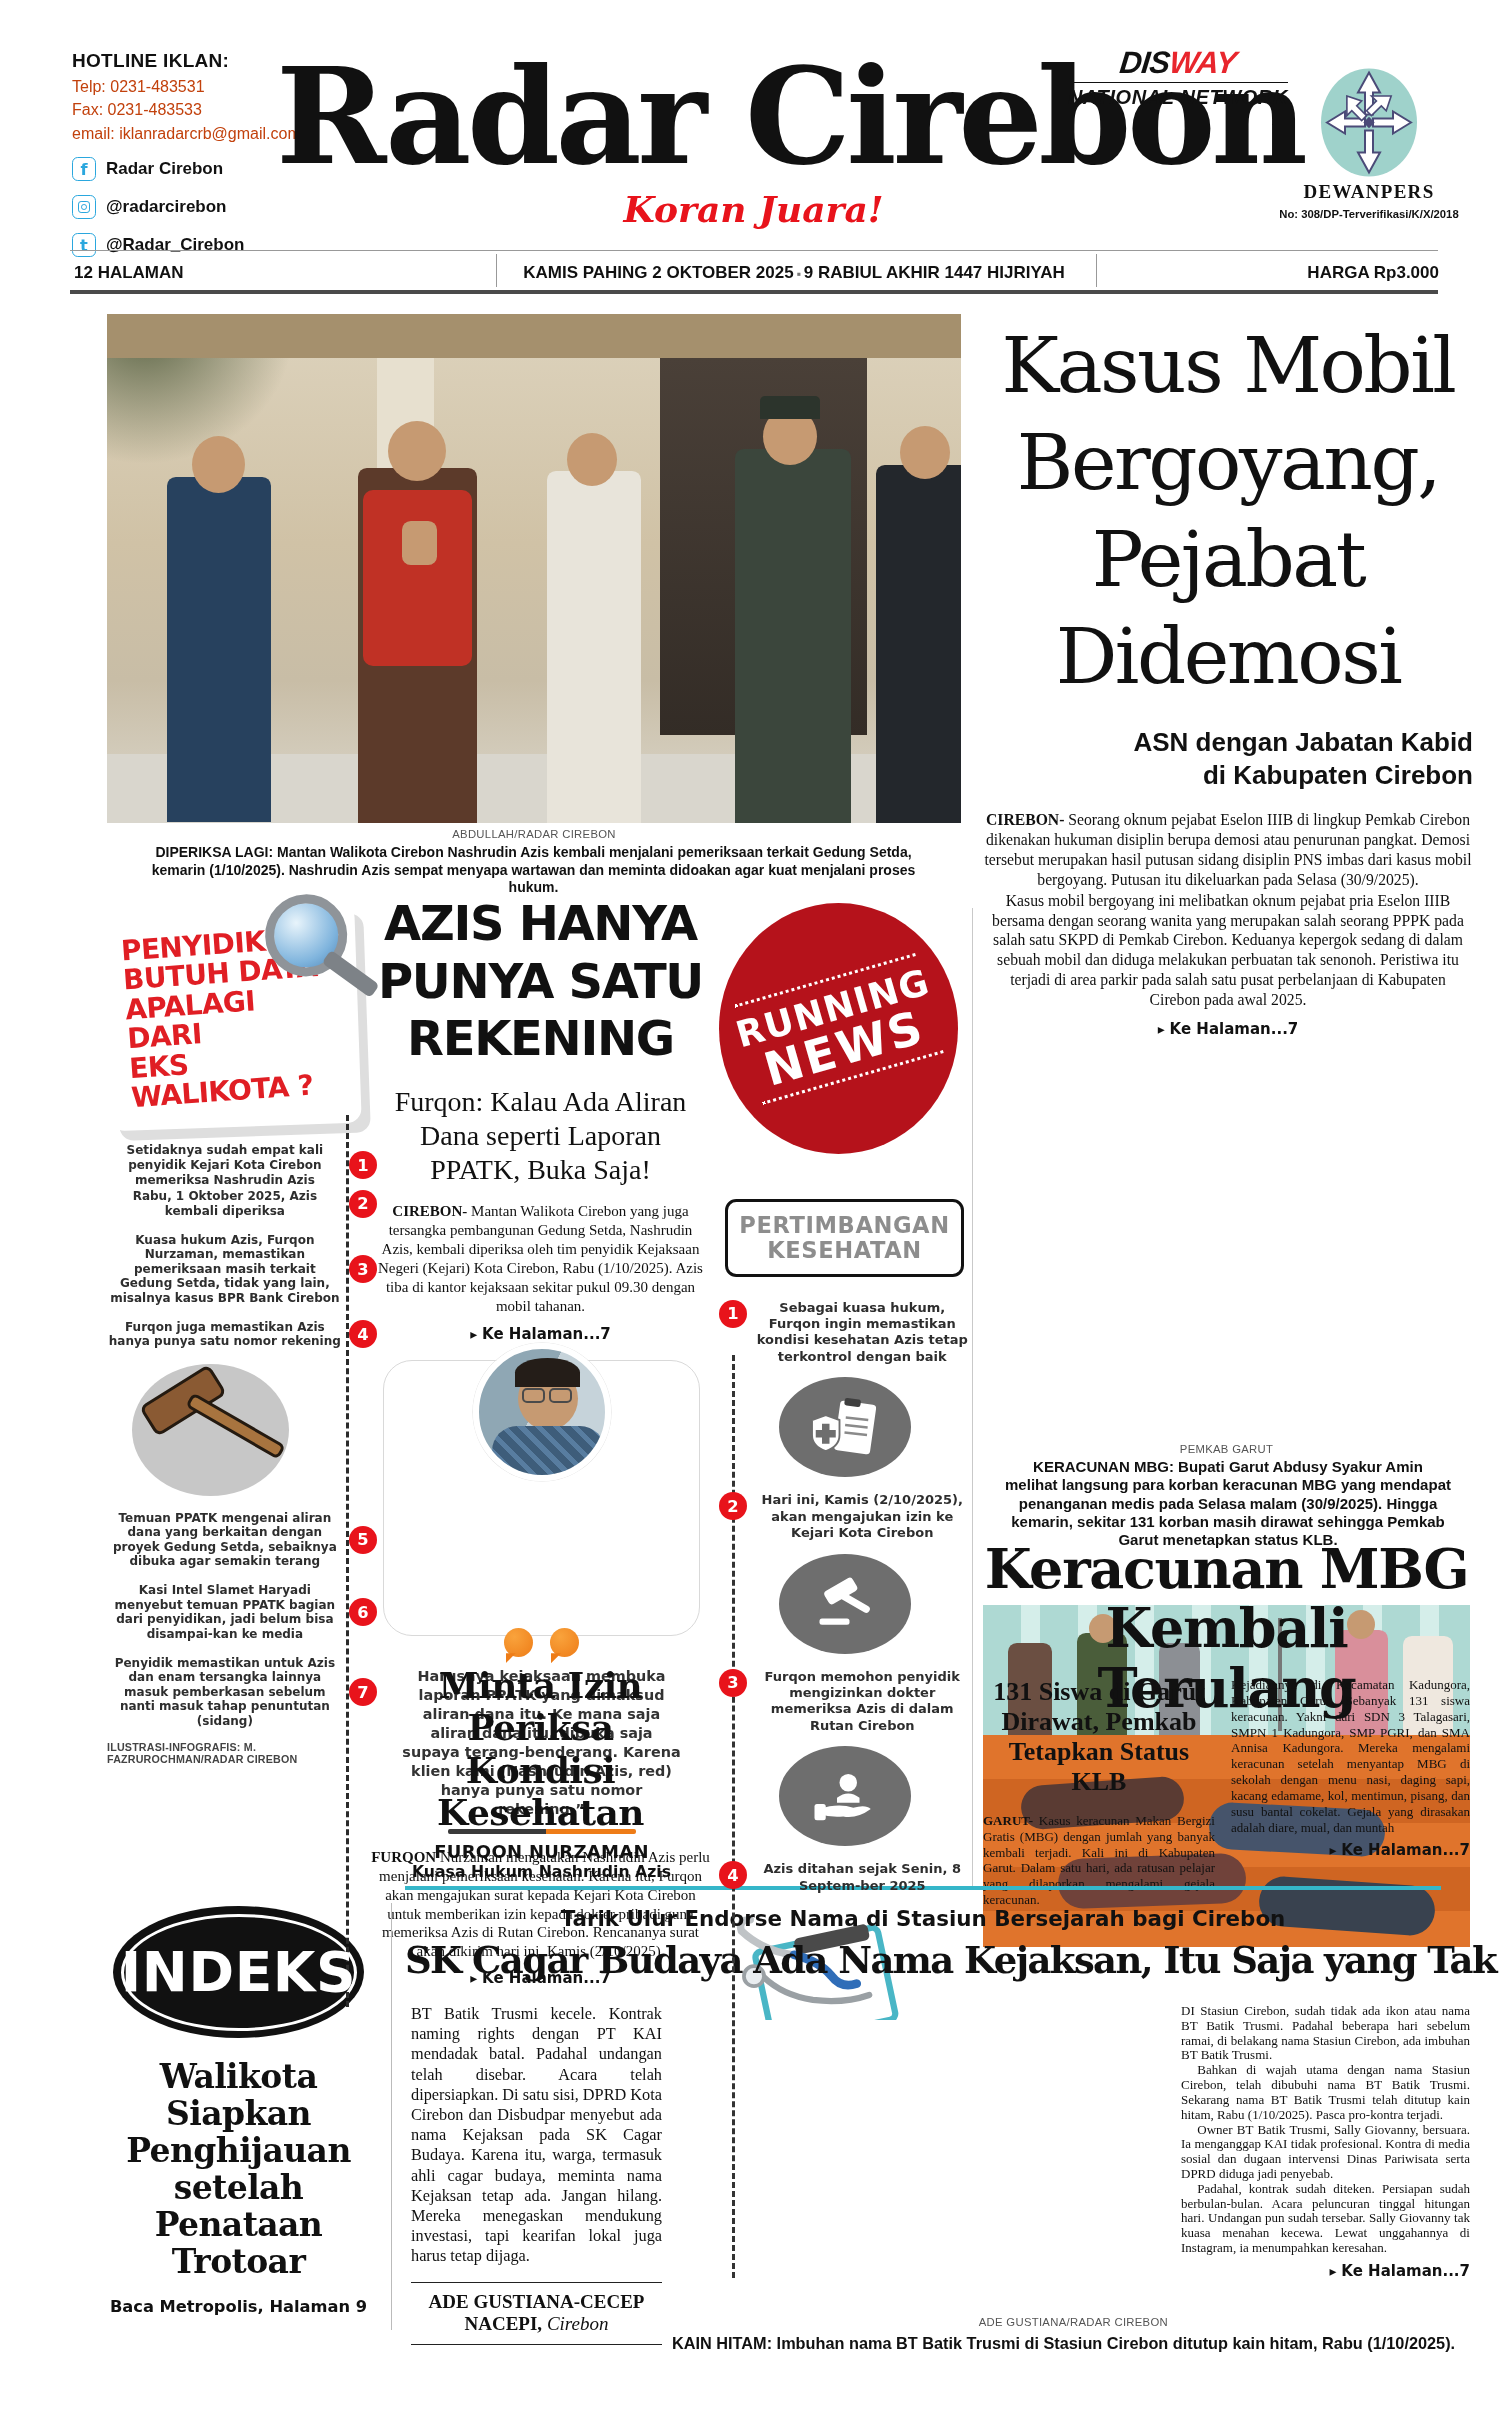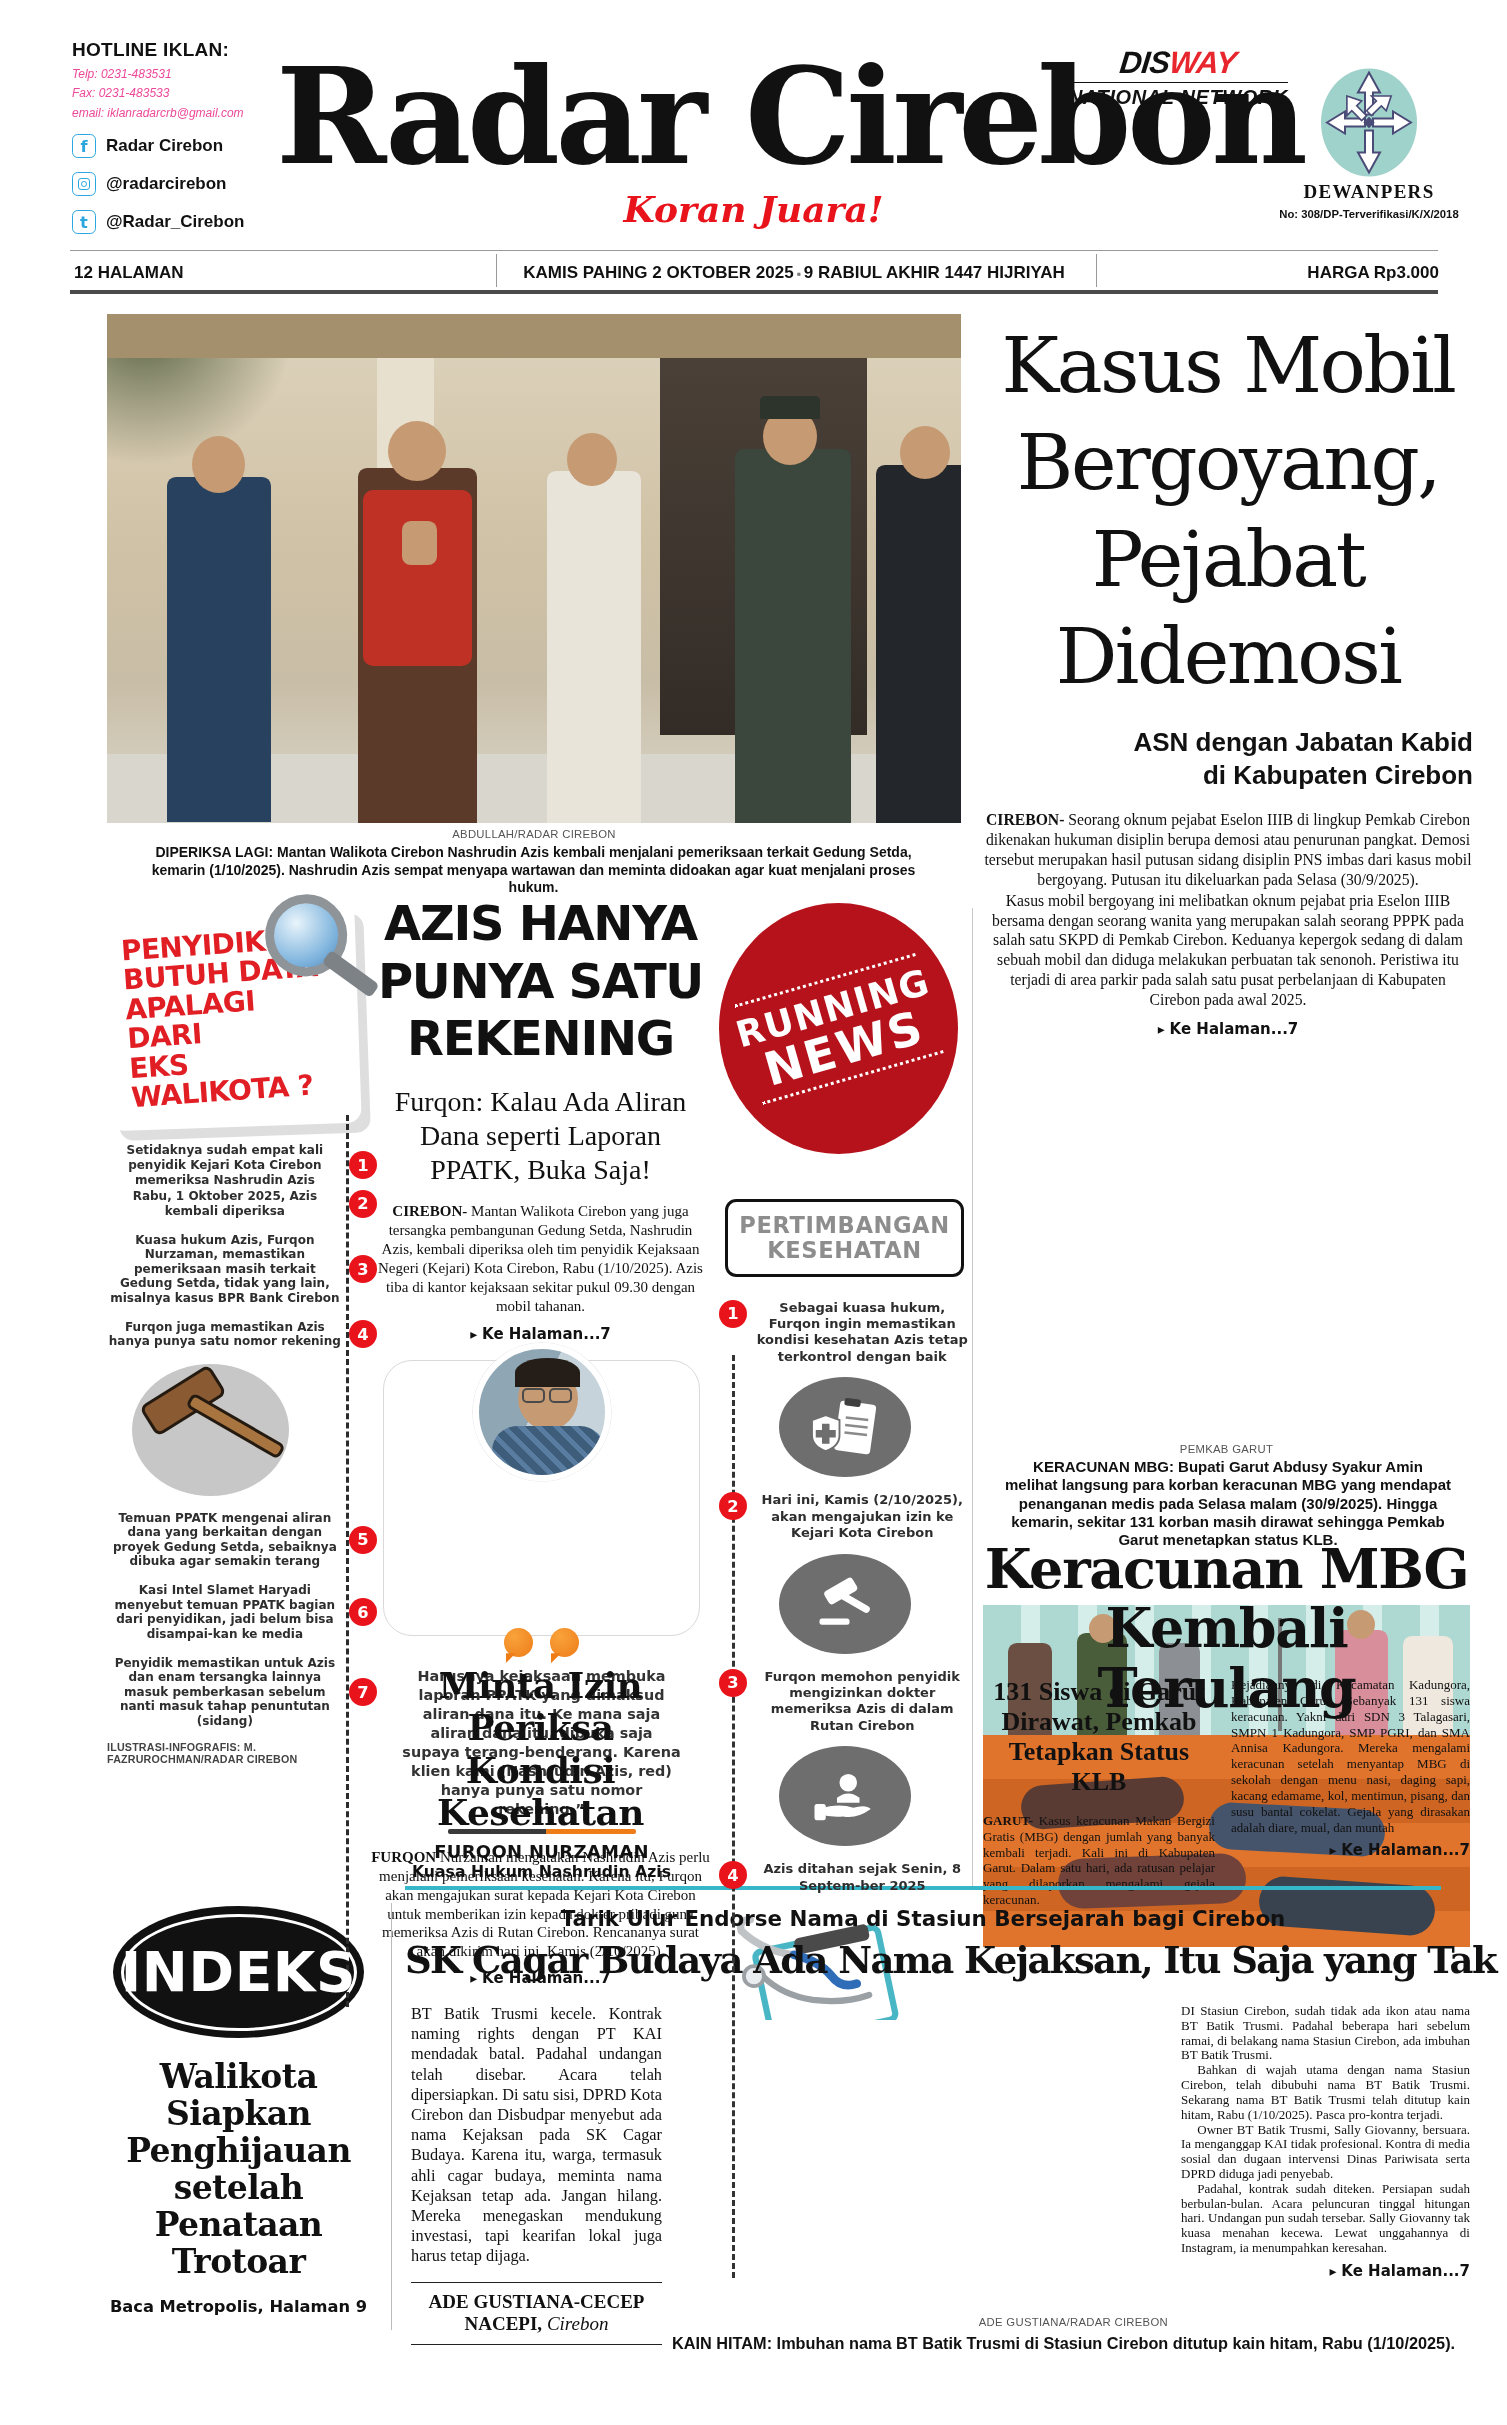--- a/index.html
+++ b/index.html
@@ -6,21 +6,21 @@
   html,body { background:#888; }
   .page {
     position:relative; width:1507px; height:2426px; background:#fff;
     font-family:"Liberation Sans", sans-serif; color:#111; overflow:hidden;
     margin:0 auto;
   }
   .abs { position:absolute; }
 
   
   .hotline-title { font-size:19px; font-weight:800; letter-spacing:0.3px; }
-  .hotline-line  { font-size:12px; color:#ec4899; margin-top:5.7px;font-style:italic; }
+  .hotline-line  { font-size:16px; color:#c2410c; margin-top:5.7px; }
   .social-row { display:flex; align-items:center; gap:10px; margin-top:14px; }
   .sic { width:24px; height:24px; border:1.9px solid #2aa7de; border-radius:5.7px;
          background:#fff; color:#2aa7de; font-weight:800; font-size:16.3px;
          display:flex; align-items:center; justify-content:center; font-family:"DejaVu Sans",sans-serif; }
   .sic .ig-box { width:12.6px; height:12.6px; border:1.9px solid #2aa7de; border-radius:3.1px; position:relative; }
   .sic .ig-box::after { content:""; position:absolute; left:2.5px; top:2.5px; width:3.8px; height:3.8px;
          border:1.3px solid #2aa7de; border-radius:50%; }
   .social-label { font-size:17px; font-weight:700; }
 
   .masthead { font-family:"DejaVu Serif",serif; font-weight:700; font-size:133px;
@@ -136,21 +136,21 @@
 
   
   .fig { position:absolute; border-radius:8.8px 8.8px 0 0; }
   .head { position:absolute; border-radius:50%; background:#c69a72; }
 </style>
 </head>
 <body>
 
 <div class="page">
 
-  <div class="abs" style="left:72px; top:39px; width:270px;">
+  <div class="abs" style="left:72px; top:50px; width:270px;">
     <div class="hotline-title">HOTLINE IKLAN:</div>
     <div class="hotline-line">Telp: 0231-483531</div>
     <div class="hotline-line">Fax: 0231-483533</div>
     <div class="hotline-line">email: iklanradarcrb@gmail.com</div>
     <div class="social-row">
       <span class="sic">f</span>
       <span class="social-label">Radar Cirebon</span>
     </div>
     <div class="social-row">
       <span class="sic">

